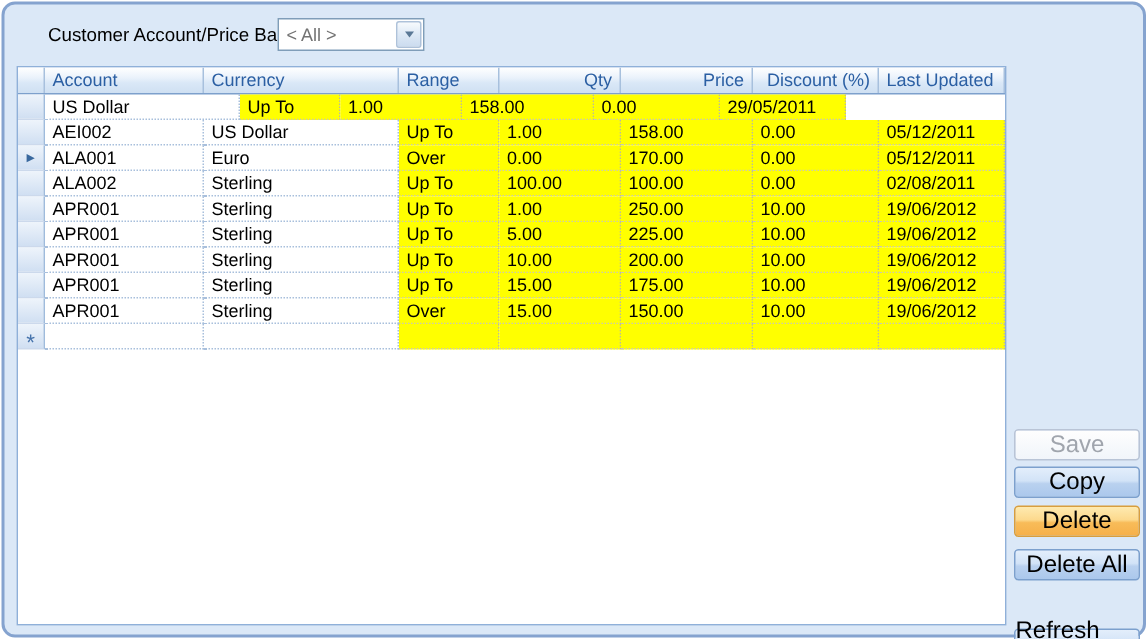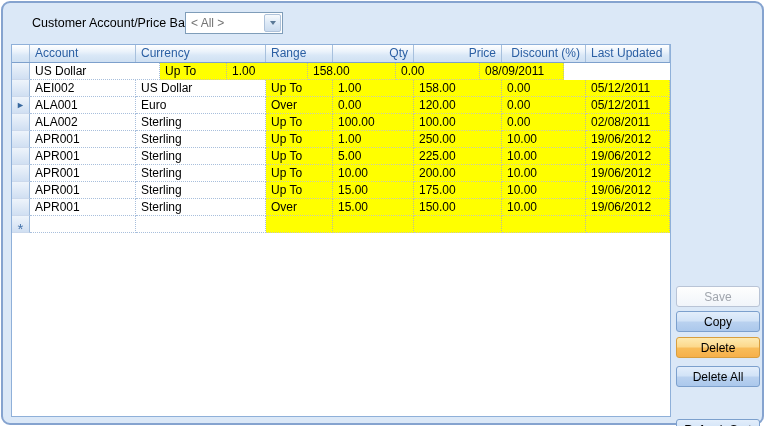--- a/index.html
+++ b/index.html
@@ -33,21 +33,21 @@
           border-right:1px solid #9fbbdc; border-bottom:1px solid #ccd9ec;
           display:flex; align-items:center; justify-content:center; overflow:hidden; }
   .cur-arrow { font-size:9px; color:#38689e; line-height:9px; }
   .new-star { font-size:15px; color:#4472ab; line-height:2px; padding-top:9px; }
   .cell { height:100%; padding:0 5px; font-size:12px; color:#000; line-height:16px;
           border-right:1px dotted #a8bfdc; border-bottom:1px dotted #a8bfdc;
           white-space:nowrap; overflow:hidden; }
   .cell.hl { background:#ffff00; border-right:1px dotted #b9b9a0; border-bottom:1px dotted #c9c9b0; }
   .cell.num { text-align:left; }
   .btn { position:absolute; left:673px; width:84px; height:21px;
-         border:1px solid #7ca0cd; border-radius:3px; font-size:12px; color:#000;
+         border:1px solid #7ca0cd; border-radius:3px; font-size:16px; color:#000;
          display:flex; align-items:center; justify-content:center; cursor:default;
          background:linear-gradient(#e3eefb,#d2e3f7 45%,#b9d1ef 55%,#abc8ec); }
   .btn.disabled { background:linear-gradient(#fefefe,#f1f5fa); color:#a0a5ad; border-color:#b9c4d6; }
   .btn.active { background:linear-gradient(#feeab0,#fcd98d 45%,#f8bc59 55%,#f6b04a); border-color:#d89e3e; }
 </style>
 </head>
 <body>
 
 <div class="panel">
   <span class="filter-label">Customer Account/Price Band</span>
@@ -71,41 +71,41 @@
         <div class="hcell" style="width: 84px;">Last Updated</div>
       </div>
     <div id="grid-body">
         <div class="grid-row">
           <div class="sel-cell"></div>
           <div class="cell" style="width: 130px;">US Dollar</div>
           <div class="cell hl" style="width: 67px;">Up To</div>
           <div class="cell hl num" style="width: 81px;">1.00</div>
           <div class="cell hl num" style="width: 88px;">158.00</div>
           <div class="cell hl num" style="width: 84px;">0.00</div>
-          <div class="cell hl" style="width: 84px;">08/09/2011</div>
+          <div class="cell hl" style="width: 84px;">29/05/2011</div>
         </div>
         <div class="grid-row">
           <div class="sel-cell"></div>
           <div class="cell" style="width: 106px;">AEI002</div>
           <div class="cell" style="width: 130px;">US Dollar</div>
           <div class="cell hl" style="width: 67px;">Up To</div>
           <div class="cell hl num" style="width: 81px;">1.00</div>
           <div class="cell hl num" style="width: 88px;">158.00</div>
           <div class="cell hl num" style="width: 84px;">0.00</div>
           <div class="cell hl" style="width: 84px;">05/12/2011</div>
         </div>
         <div class="grid-row">
           <div class="sel-cell">
             <span class="cur-arrow">►</span>
           </div>
           <div class="cell" style="width: 106px;">ALA001</div>
           <div class="cell" style="width: 130px;">Euro</div>
           <div class="cell hl" style="width: 67px;">Over</div>
           <div class="cell hl num" style="width: 81px;">0.00</div>
-          <div class="cell hl num" style="width: 88px;">120.00</div>
+          <div class="cell hl num" style="width: 88px;">170.00</div>
           <div class="cell hl num" style="width: 84px;">0.00</div>
           <div class="cell hl" style="width: 84px;">05/12/2011</div>
         </div>
         <div class="grid-row">
           <div class="sel-cell"></div>
           <div class="cell" style="width: 106px;">ALA002</div>
           <div class="cell" style="width: 130px;">Sterling</div>
           <div class="cell hl" style="width: 67px;">Up To</div>
           <div class="cell hl num" style="width: 81px;">100.00</div>
           <div class="cell hl num" style="width: 88px;">100.00</div>

